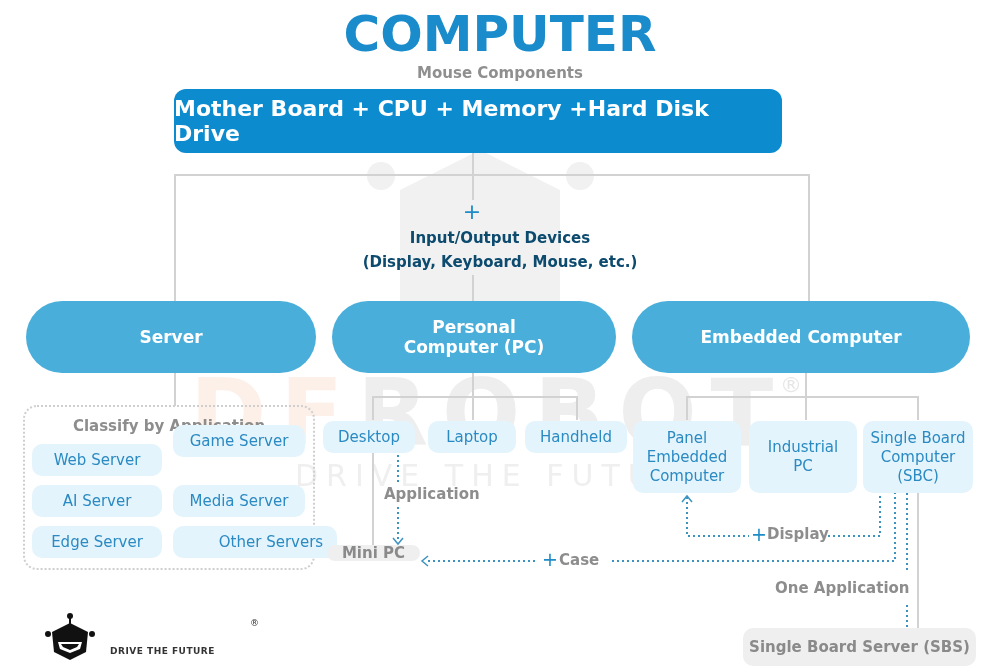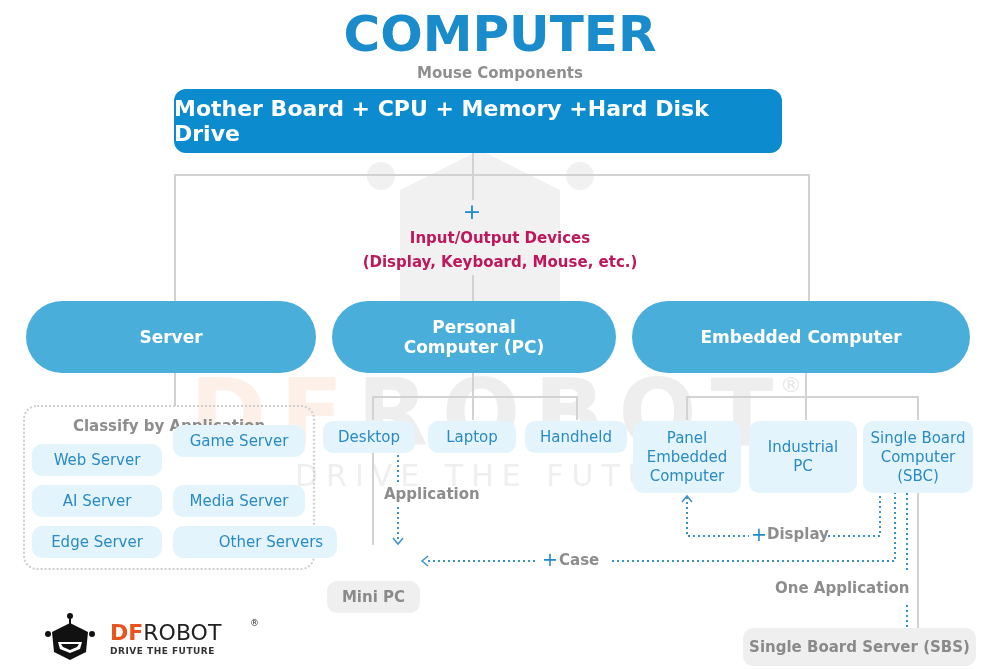--- a/index.html
+++ b/index.html
@@ -2,21 +2,21 @@
 <html><head>
 <meta charset="utf-8">
 <style>
   html, body { margin:0; padding:0; background:#ffffff; }
   body { width:1000px; height:669px; position:relative; overflow:hidden; font-family:"DejaVu Sans", sans-serif; }
   .abs { position:absolute; }
   .title { left:0; width:1000px; top:4px; text-align:center; color:var(--title-c); font-weight:bold; font-size:50px; letter-spacing:0px; line-height:60px; }
   .subtitle { left:0; width:1000px; top:64px; text-align:center; color:#8f8f8f; font-size:15px; font-weight:bold; }
   .topbox { left:174px; top:89px; width:608px; height:64px; border-radius:12px; background:var(--top-c); color:#ffffff; display:flex; align-items:center; justify-content:center; font-weight:bold; font-size:22px; }
   .mid-plus { left:460px; top:200px; width:24px; text-align:center; color:#1e8cc8; font-size:22px; line-height:24px; }
-  .mid-text { left:300px; width:400px; text-align:center; color:#be185d; font-size:15px; font-weight:bold; }
+  .mid-text { left:300px; width:400px; text-align:center; color:#0c4a6e; font-size:15px; font-weight:bold; }
   .cat { top:301px; height:72px; border-radius:36px; background:var(--cat-c); color:#fff; display:flex; align-items:center; justify-content:center; text-align:center; font-weight:bold; font-size:17px; line-height:20px; }
   .pill { background:#e3f4fc; color:#2b8ac2; border-radius:10px; display:flex; align-items:center; justify-content:center; text-align:center; font-size:15px; line-height:19px; }
   .grey-pill { background:#efefef; color:#8a8a8a; border-radius:10px; display:flex; align-items:center; justify-content:center; font-size:15px; font-weight:bold; }
   .label-g { color:#8d8d8d; font-size:15px; font-weight:bold; }
   .classify-box { left:23px; top:405px; width:292px; height:165px; border:2px dotted #cfcfcf; border-radius:14px; box-sizing:border-box; }
   .wm-text { color:#ececec; font-weight:bold; }
   svg.lines { left:0; top:0; }
 </style>
 </head>
 <body>
@@ -87,21 +87,21 @@
 <div class="abs pill" style="left:173px;top:425px;width:132px;height:32px;">Game Server</div>
 <div class="abs pill" style="left:32px;top:485px;width:130px;height:32px;">AI Server</div>
 <div class="abs pill" style="left:173px;top:485px;width:132px;height:32px;">Media Server</div>
 <div class="abs pill" style="left:32px;top:526px;width:130px;height:32px;">Edge Server</div>
 <div class="abs pill" style="left:173px;top:526px;width:132px;height:32px;padding-left:32px;">Other Servers</div>
 
 <div class="abs pill" style="left:323px;top:421px;width:92px;height:32px;">Desktop</div>
 <div class="abs pill" style="left:428px;top:421px;width:88px;height:32px;">Laptop</div>
 <div class="abs pill" style="left:525px;top:421px;width:102px;height:32px;">Handheld</div>
 <div class="abs label-g" style="left:384px;top:485px;">Application</div>
-<div class="abs grey-pill" style="left:327px;top:545px;width:93px;height:32px;margin-top:36px;">Mini PC</div>
+<div class="abs grey-pill" style="left:327px;top:545px;width:93px;height:16px;">Mini PC</div>
 
 <div class="abs pill" style="left:633px;top:421px;width:108px;height:72px;padding:8px 8px;box-sizing:border-box;">Panel Embedded Computer</div>
 <div class="abs pill" style="left:749px;top:421px;width:108px;height:72px;">
   <span style="display:block;width:80px;">Industrial PC</span>
 </div>
 <div class="abs pill" style="left:863px;top:421px;width:110px;height:72px;">
   <span style="display:block;width:104px;">Single Board Computer (SBC)</span>
 </div>
 
 <div class="abs" style="left:751px;top:523px;color:#1e8cc8;font-size:19px;">+</div>
@@ -116,18 +116,15 @@
 <div class="abs" style="left:44px;top:612px;width:230px;height:50px;">
   <svg class="abs" width="52" height="50" style="left:0;top:0">
     <circle cx="26" cy="4" r="3" fill="#111"></circle>
     <line x1="26" y1="4" x2="26" y2="12" stroke="#111" stroke-width="2"></line>
     <circle cx="4" cy="22" r="3" fill="#111"></circle>
     <circle cx="48" cy="22" r="3" fill="#111"></circle>
     <path d="M8 20 L26 11 L44 20 L42 40 L26 48 L10 40 Z" fill="#111"></path>
     <path d="M14 30 L38 30 L36 37 L26 41 L16 37 Z" fill="#fff"></path>
     <path d="M17 32 L35 32 L33 35 L26 38 L19 35 Z" fill="#111"></path>
   </svg>
-  <div class="abs" style="left:66px;top:8px;font-size:22px;font-weight:bold;letter-spacing:0px;">
-    <span style="color:#e8531e;">DF</span><span style="color:#222;font-weight:normal;">ROBOT</span>
-  </div>
   <div class="abs" style="left:206px;top:6px;font-size:9px;color:#333;">®</div>
   <div class="abs" style="left:66px;top:34px;font-size:9px;color:#333;font-weight:bold;letter-spacing:0.5px;">DRIVE THE FUTURE</div>
 </div>
 
 </body></html>

